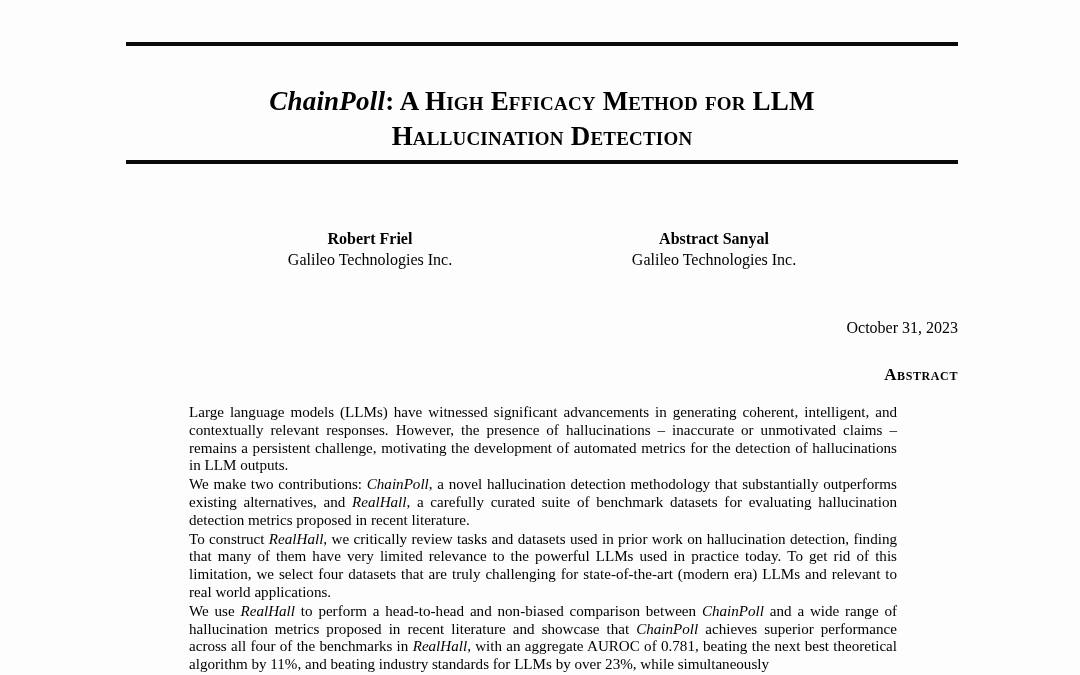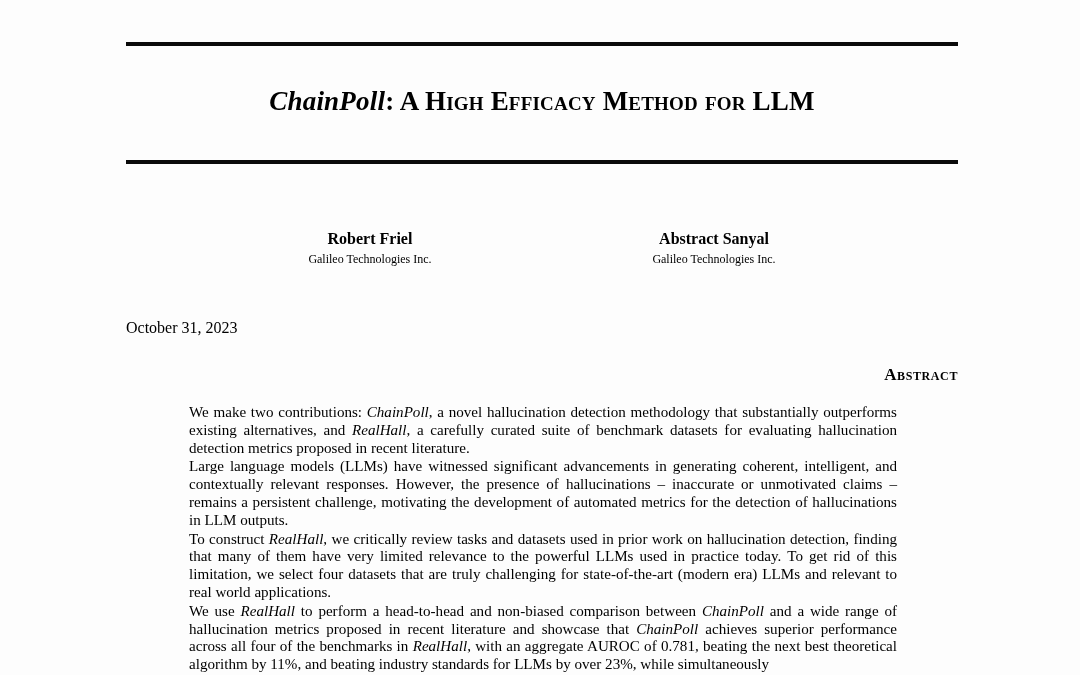--- a/index.html
+++ b/index.html
@@ -75,30 +75,30 @@
   .author-block {
     text-align: center;
     width: 260px;
   }
   .author-name {
     font-size: 16px;
     font-weight: bold;
     line-height: 21px;
   }
   .author-affil {
-    font-size: 12px;
+    font-size: 16px;
     line-height: 21px;
   }
 
   #pub-date {
     position: absolute;
     left: 126px;
     top: 319px;
     width: 832px;
-    text-align: left;
+    text-align: right;
     font-size: 16px;
   }
 
   #abstract-heading {
     position: absolute;
     left: 126px;
     top: 365px;
     width: 832px;
     text-align: right;
     font-size: 17px;
@@ -129,39 +129,40 @@
 <div id="arxiv-stamp">
   
 </div>
 
 <div id="page">
 
   <div class="rule" id="rule-top"></div>
 
   <h1 id="paper-title">
     <span class="title-em">ChainPoll</span><span>: A High Efficacy Method for LLM</span><br>
+    <span>Hallucination Detection</span>
   </h1>
 
   <div class="rule" id="rule-bottom"></div>
 
   <div id="authors">
     <div class="author-block">
       <div class="author-name">Robert Friel</div>
       <div class="author-affil">Galileo Technologies Inc.</div>
     </div>
     <div class="author-block">
       <div class="author-name">Abstract Sanyal</div>
       <div class="author-affil">Galileo Technologies Inc.</div>
     </div>
   </div>
 
   <div id="pub-date">October 31, 2023</div>
 
   <div id="abstract-heading">Abstract</div>
 
   <div id="abstract-body">
+    <p>Large language models (LLMs) have witnessed significant advancements in generating coherent, intelligent, and contextually relevant responses. However, the presence of hallucinations – inaccurate or unmotivated claims – remains a persistent challenge, motivating the development of automated metrics for the detection of hallucinations in LLM outputs.</p>
     <p><span>We make two contributions: </span><i>ChainPoll</i><span>, a novel hallucination detection methodology that substantially outperforms existing alternatives, and </span><i>RealHall</i><span>, a carefully curated suite of benchmark datasets for evaluating hallucination detection metrics proposed in recent literature.</span></p>
-    <p>Large language models (LLMs) have witnessed significant advancements in generating coherent, intelligent, and contextually relevant responses. However, the presence of hallucinations – inaccurate or unmotivated claims – remains a persistent challenge, motivating the development of automated metrics for the detection of hallucinations in LLM outputs.</p>
     <p><span>To construct </span><i>RealHall</i><span>, we critically review tasks and datasets used in prior work on hallucination detection, finding that many of them have very limited relevance to the powerful LLMs used in practice today. To get rid of this limitation, we select four datasets that are truly challenging for state-of-the-art (modern era) LLMs and relevant to real world applications.</span></p>
     <p><span>We use </span><i>RealHall</i><span> to perform a head-to-head and non-biased comparison between </span><i>ChainPoll</i><span> and a wide range of hallucination metrics proposed in recent literature and showcase that </span><i>ChainPoll</i><span> achieves superior performance across all four of the benchmarks in </span><i>RealHall</i><span>, with an aggregate AUROC of 0.781, beating the next best theoretical algorithm by 11%, and beating industry standards for LLMs by over 23%, while simultaneously</span></p>
   </div>
 
 </div>
 
 </body></html>

